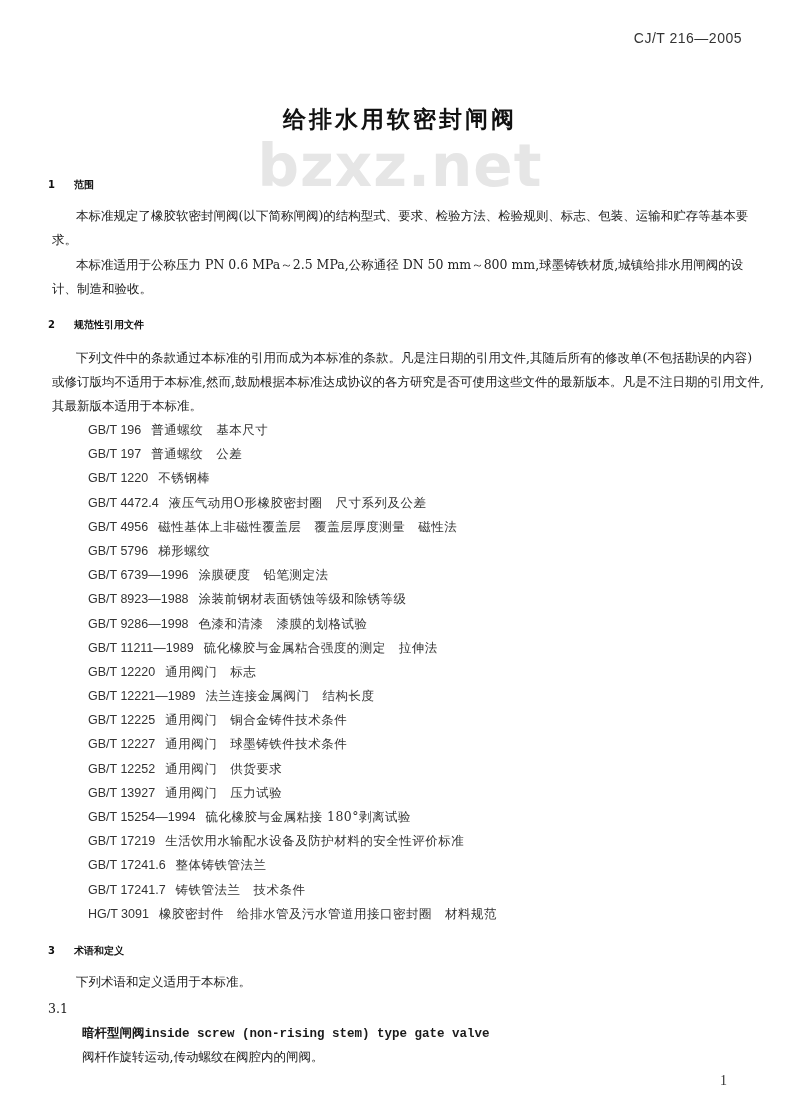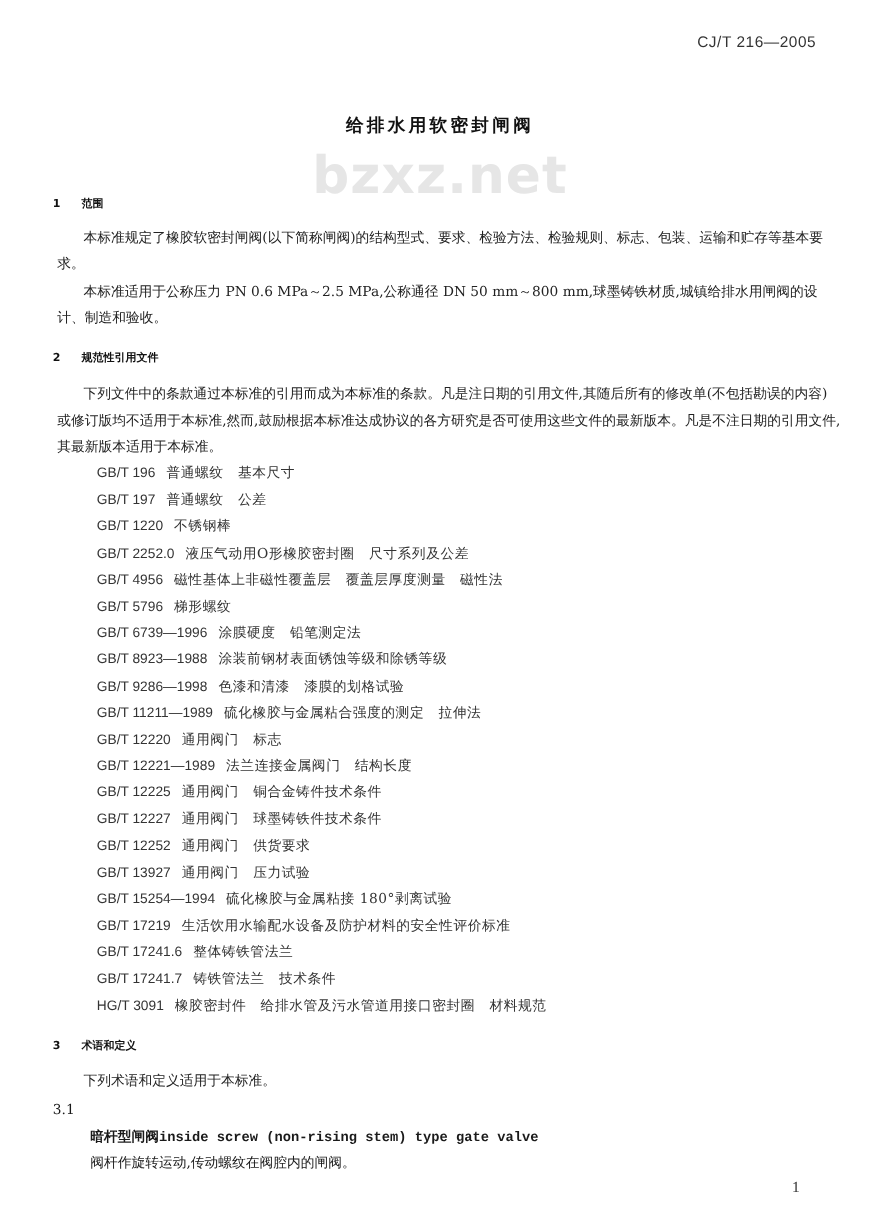--- a/index.html
+++ b/index.html
@@ -8,26 +8,26 @@
       font-family: "DejaVu Serif", "Liberation Serif", serif;
       color: #1a1a1a;
     }
     .std-code {
       position: absolute; top: 30px; right: 58px;
       font-family: "Liberation Sans", sans-serif; font-size: 14px; color: #333;
       letter-spacing: 0.5px;
     }
     .doc-title {
       position: absolute; top: 104px; left: 0; width: 800px; text-align: center;
-      font-family: "DejaVu Sans", sans-serif; font-weight: bold; font-size: 16px;
+      font-family: "DejaVu Sans", sans-serif; font-weight: bold; font-size: 23px;
       letter-spacing: 3px; color: #111;
     }
     .watermark {
       position: absolute; top: 132px; left: 0; width: 800px; text-align: center;
-      font-family: "DejaVu Sans", sans-serif; font-weight: bold; font-size: 47px;
+      font-family: "DejaVu Sans", sans-serif; font-weight: bold; font-size: 58px;
       color: #e6e6e6; letter-spacing: 1px; z-index: 0; user-select: none;
     }
     .content { position: absolute; left: 0; top: 0; width: 800px; z-index: 1; }
     .sec-head {
       position: absolute; left: 48px;
       font-family: "DejaVu Sans", sans-serif; font-size: 10px; font-weight: bold; color: #111;
     }
     .sec-head .num { display: inline-block; width: 26px; }
     .para {
       position: absolute; left: 66px; width: 700px;
@@ -73,21 +73,21 @@
     <span class="num">2</span><span>规范性引用文件</span>
   </div>
   <div class="para" style="top:346px; left:52px; width:712px;">
     <span class="indent"></span><span>下列文件中的条款通过本标准的引用而成为本标准的条款。凡是注日期的引用文件,其随后所有的修改单(不包括勘误的内容)或修订版均不适用于本标准,然而,鼓励根据本标准达成协议的各方研究是否可使用这些文件的最新版本。凡是不注日期的引用文件,其最新版本适用于本标准。</span>
   </div>
 
   <div class="ref-list">
     <div class="ref-item"><span class="code">GB/T 196</span><span class="title">普通螺纹　基本尺寸</span></div>
     <div class="ref-item"><span class="code">GB/T 197</span><span class="title">普通螺纹　公差</span></div>
     <div class="ref-item"><span class="code">GB/T 1220</span><span class="title">不锈钢棒</span></div>
-    <div class="ref-item"><span class="code">GB/T 2252.0</span><span class="title">液压气动用O形橡胶密封圈　尺寸系列及公差</span></div>
+    <div class="ref-item"><span class="code">GB/T 4472.4</span><span class="title">液压气动用O形橡胶密封圈　尺寸系列及公差</span></div>
     <div class="ref-item"><span class="code">GB/T 4956</span><span class="title">磁性基体上非磁性覆盖层　覆盖层厚度测量　磁性法</span></div>
     <div class="ref-item"><span class="code">GB/T 5796</span><span class="title">梯形螺纹</span></div>
     <div class="ref-item"><span class="code">GB/T 6739—1996</span><span class="title">涂膜硬度　铅笔测定法</span></div>
     <div class="ref-item"><span class="code">GB/T 8923—1988</span><span class="title">涂装前钢材表面锈蚀等级和除锈等级</span></div>
     <div class="ref-item"><span class="code">GB/T 9286—1998</span><span class="title">色漆和清漆　漆膜的划格试验</span></div>
     <div class="ref-item"><span class="code">GB/T 11211—1989</span><span class="title">硫化橡胶与金属粘合强度的测定　拉伸法</span></div>
     <div class="ref-item"><span class="code">GB/T 12220</span><span class="title">通用阀门　标志</span></div>
     <div class="ref-item"><span class="code">GB/T 12221—1989</span><span class="title">法兰连接金属阀门　结构长度</span></div>
     <div class="ref-item"><span class="code">GB/T 12225</span><span class="title">通用阀门　铜合金铸件技术条件</span></div>
     <div class="ref-item"><span class="code">GB/T 12227</span><span class="title">通用阀门　球墨铸铁件技术条件</span></div>

